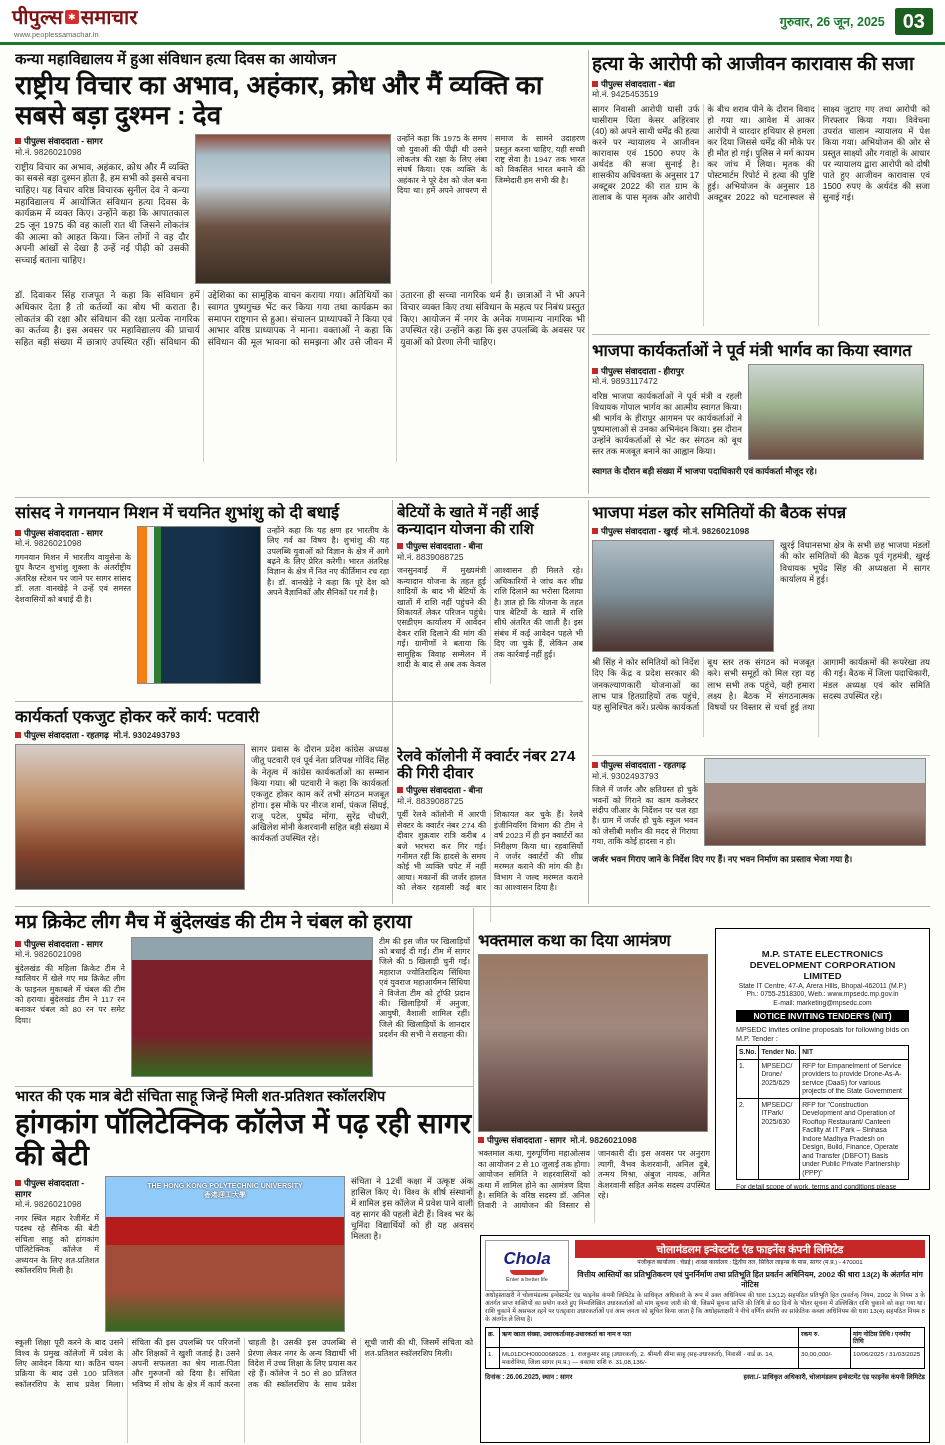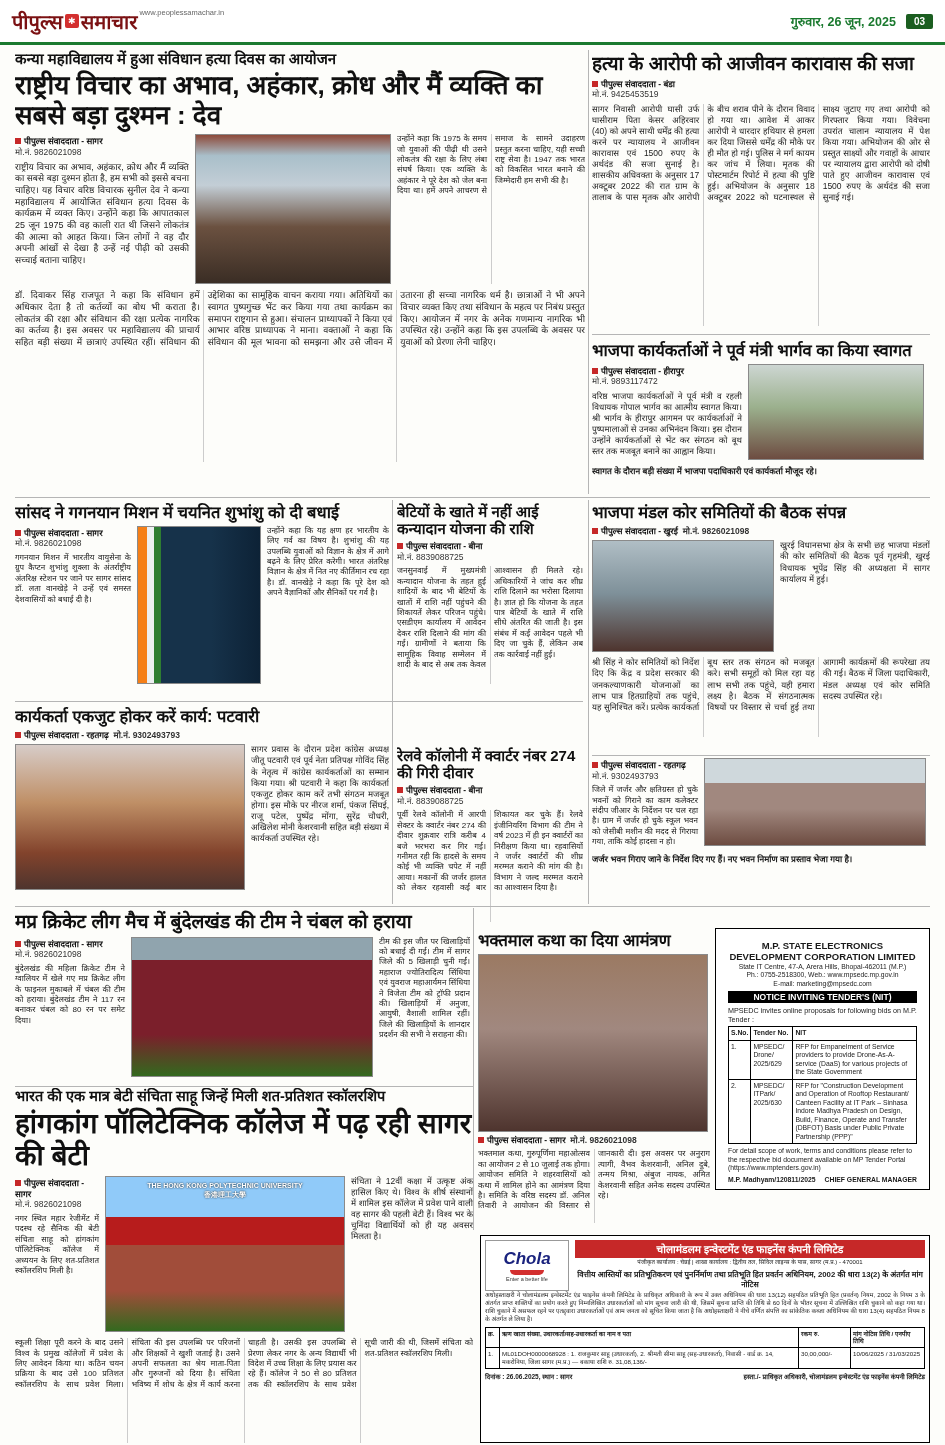--- a/index.html
+++ b/index.html
@@ -22,45 +22,45 @@
   .c2{column-count:2;column-gap:8px;column-rule:1px solid #ccc}
   .c3{column-count:3;column-gap:8px;column-rule:1px solid #ccc}
   .c4{column-count:4;column-gap:8px;column-rule:1px solid #ccc}
   .row{display:flex;gap:6px}
   .photo{flex:none;border:1px solid #8a8a8a;position:relative;overflow:hidden}
   .cap{font-size:8.5px;font-weight:bold;line-height:1.25;margin-top:3px}
   .vline{position:absolute;width:1px;background:#b5b5b5}
   .hline{position:absolute;height:1px;background:#b5b5b5}
   
   .masthead{position:absolute;top:0;left:0;width:945px;height:42px;display:flex;align-items:center;justify-content:space-between;padding:2px 12px;background:#fff}
-  .logo-wrap{display:flex;flex-direction:row}
+  .logo-wrap{display:flex;flex-direction:column}
   .logo-line{display:flex;align-items:center}
   .logo-part{font-weight:bold;font-size:20px;color:#7b1113}
   .logo-mark{display:inline-block;background:#d32f2f;color:#fff;font-size:9px;width:14px;height:14px;line-height:14px;text-align:center;margin:0 2px;border-radius:2px}
   .logo-url{font-size:7.5px;color:#666;margin-left:2px}
   .edition-wrap{display:flex;align-items:center}
   .edition-badge{background:#d32f2f;color:#ffe93b;font-weight:bold;font-size:23px;padding:1px 18px;border-radius:5px}
   .sub-edition{color:#1b7a2f;font-weight:bold;font-size:21px;margin-left:10px}
   .mh-right{display:flex;align-items:center;gap:10px}
   .mh-date{color:#1b7a2f;font-weight:bold;font-size:12.5px}
-  .page-box{background:#1b5e20;color:#fff;font-weight:bold;font-size:10px;padding:2px 8px;border-radius:2px}
+  .page-box{background:#1b5e20;color:#fff;font-weight:bold;font-size:20px;padding:2px 8px;border-radius:2px}
   .green-rule{position:absolute;top:42px;left:0;width:945px;height:3px;background:#1b7a2f}
   
   .ph-lead{background:linear-gradient(180deg,#8d4a3a 0%,#a9bfca 14%,#c3ced6 34%,#6b5140 62%,#3a2d24 100%)}
   .ph-bhargav{background:linear-gradient(180deg,#cdd6d2 0%,#9bb08d 45%,#6d4c41 100%)}
   .ph-gagan{background:linear-gradient(90deg,#f57f17 0 7%,#eceff1 7% 13%,#2e7d32 13% 19%,#16324a 19% 60%,#0d2236 100%)}
   .ph-mandal{background:linear-gradient(180deg,#b0bec5 0%,#7e9099 48%,#4e342e 100%)}
   .ph-patwari{background:linear-gradient(180deg,#d7ccc8 0%,#bf8f66 40%,#82432c 75%,#4e342e 100%)}
   .ph-school{background:linear-gradient(180deg,#cfd8dc 0 28%,#a1887f 28% 58%,#6d4c41 100%)}
   .ph-cricket{background:linear-gradient(180deg,#90a4ae 0 16%,#7b1f2b 16% 70%,#33691e 100%)}
   .ph-bhaktmal{background:linear-gradient(180deg,#9b7a63 0%,#a1887f 42%,#4e342e 100%)}
   .ph-hk{background:linear-gradient(180deg,#90caf9 0 26%,#b71c1c 26% 44%,#a14d3a 44% 74%,#33691e 100%)}
   .ph-label{position:absolute;top:4px;left:0;right:0;text-align:center;color:#fff;font-weight:bold;font-size:7px;line-height:1.3;text-shadow:0 0 2px #000}
   
-  .ad-mpsedc{border:1.5px solid #000;background:#fff;padding:12px;font-family:"Liberation Sans",sans-serif}
+  .ad-mpsedc{border:1.5px solid #000;background:#fff;padding:20px;font-family:"Liberation Sans",sans-serif}
   .mp-title{font-weight:bold;font-size:9.5px;text-align:center;line-height:1.15}
   .mp-addr{font-size:6.8px;text-align:center;line-height:1.25;color:#222}
   .mp-bar{background:#000;color:#fff;font-weight:bold;font-size:8.5px;text-align:center;padding:1px 0;margin:3px 0}
   .mp-intro{font-size:7.2px;line-height:1.25;margin-bottom:2px}
   .mp-table{width:100%;border-collapse:collapse;font-size:6.8px;line-height:1.25}
   .mp-table th,.mp-table td{border:1px solid #000;padding:2px;vertical-align:top;text-align:left}
   .mp-foot{font-size:6.8px;line-height:1.25;margin-top:3px}
   .mp-ref{display:flex;justify-content:space-between;font-size:6.8px;font-weight:bold;margin-top:3px}
   .ad-chola{border:1.5px solid #000;background:#fff;padding:4px}
   .chola-head{display:flex;gap:6px;align-items:stretch}

